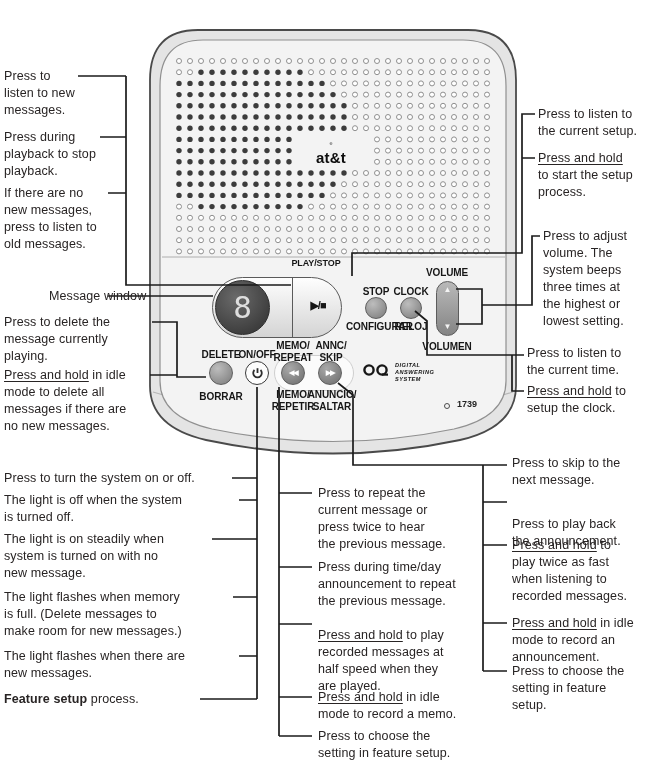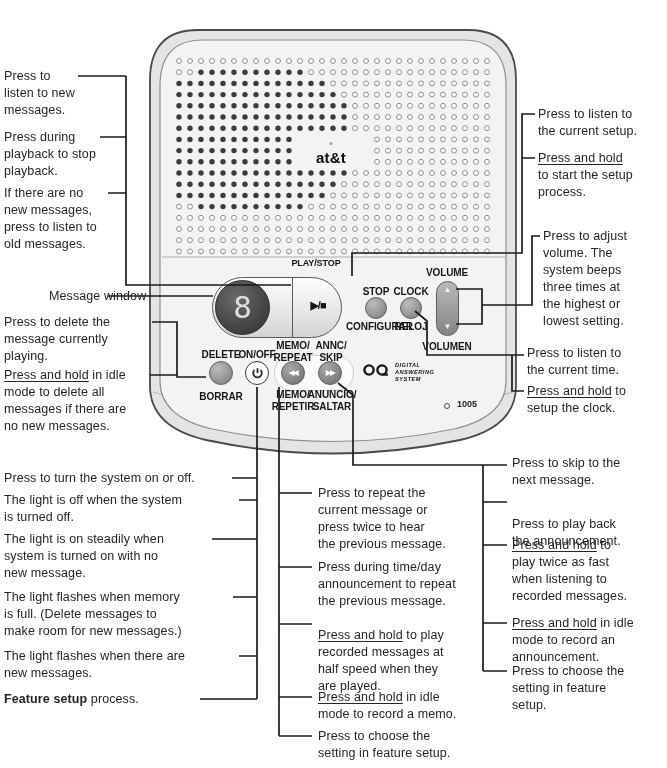--- a/index.html
+++ b/index.html
@@ -639,21 +639,21 @@
   <svg class="layer" style="left:362px;top:363px;position:absolute;" width="30" height="15" viewBox="0 0 30 15">
     <circle cx="7" cy="7" r="4.6" fill="none" stroke="#161616" stroke-width="2.4"></circle>
     <circle cx="20" cy="7" r="4.6" fill="none" stroke="#161616" stroke-width="2.4"></circle>
     <path d="M20,11.6 H26" stroke="#161616" stroke-width="2.2" fill="none"></path>
   </svg>
   <div class="daslogo-text">DIGITAL
 ANSWERING
 SYSTEM</div>
 
   <div class="modeldot devpart"></div>
-  <div class="modelnum devpart">1005</div>
+  <div class="modelnum devpart">1739</div>
 
   <svg class="layer" width="667" height="768" viewBox="0 0 667 768">
     <g fill="none" stroke="#1b1b1b" stroke-width="1.7">
       <path d="M78,76 H126 M100,137 H126 M108,193 H126 M126,76 V285 H291"></path>
       <path d="M108,296 H213"></path>
       <path d="M152,322 H177 V377 H206 M150,375 H177"></path>
       <path d="M257,387 V699 M232,478 H257 M239,500 H257 M212,539 H257 M233,597 H257 M239,656 H257 M200,699 H257"></path>
       <path d="M279,387 V736 M279,493 H312 M279,567 H312 M279,624 H312 M279,697 H312 M279,736 H312"></path>
       <path d="M338,383 L353,395 V465 H507 M483,465 V671 M483,502 H507 M483,545 H507 M483,623 H507 M483,671 H507"></path>
       <path d="M535,114 H522 V253 H352 V276 M535,158 H522"></path>

